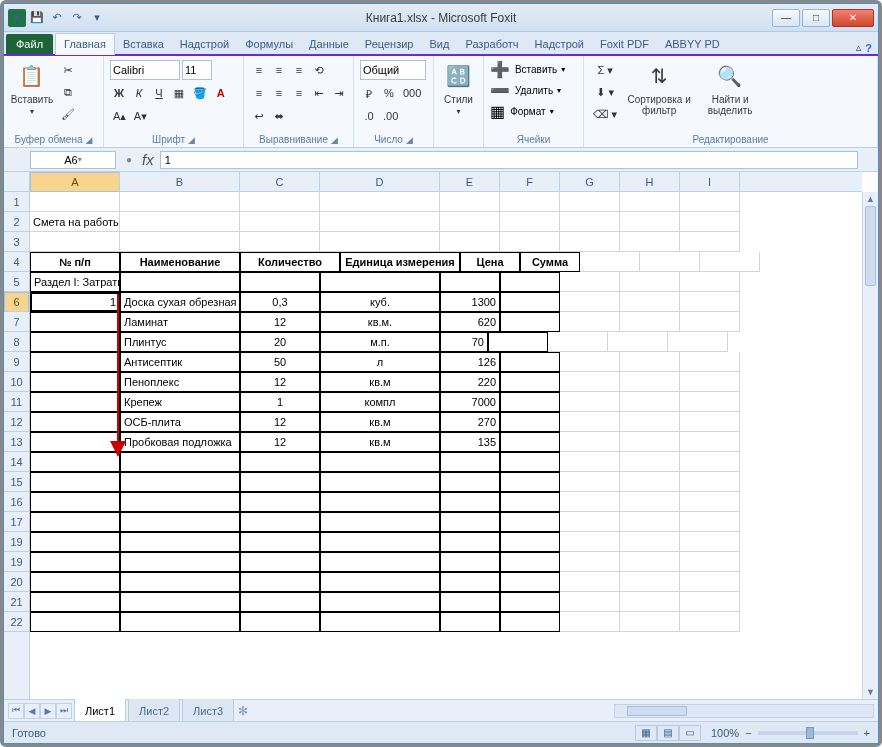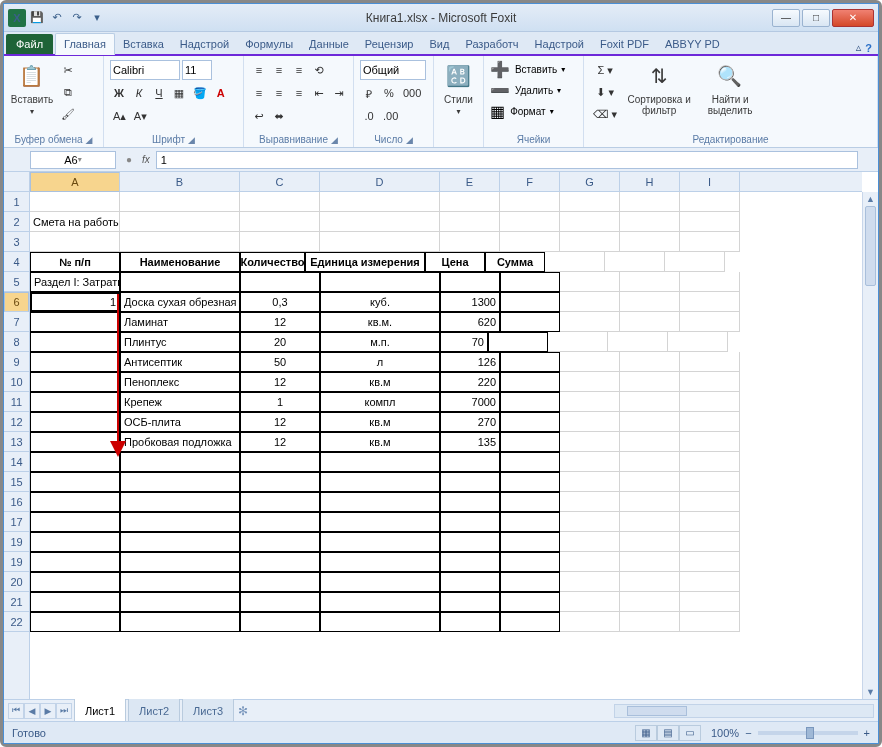--- a/index.html
+++ b/index.html
@@ -31,21 +31,21 @@
 .bigbtn { width: 44px; display: flex; flex-direction: column; align-items: center; font-size: 10px; color: #3a3a3a; gap: 2px; }
 .bigbtn .ico { width: 32px; height: 32px; display:flex; align-items:center; justify-content:center; font-size:20px; }
 .col { display: flex; flex-direction: column; gap: 2px; }
 .row { display: flex; gap: 2px; align-items: center; }
 .smallbtn { min-width: 18px; height: 20px; border: 1px solid transparent; display:inline-flex; align-items:center; justify-content:center; font-size:11px; color:#333; padding:0 2px; }
 .sel { height: 20px; font-size: 11px; border: 1px solid #aac1de; background: #fff; padding: 0 2px; }
 
 .namebox-row { height: 24px; background: #e8eff8; border-bottom: 1px solid #bcd0e8; display: flex; align-items: center; }
 .namebox { width: 86px; margin-left: 26px; background: #fff; border: 1px solid #aac1de; height: 18px; font-size: 11px; padding: 0 4px; display:flex; align-items:center; justify-content:center; }
 .fx-area { display: flex; align-items: center; margin-left: 6px; flex: 1; }
-.fx-lbl { font-style: italic; font-size: 10px; color: #555; padding: 0 6px; }
+.fx-lbl { font-style: italic; font-size: 15px; color: #555; padding: 0 6px; }
 .formula-bar { flex: 1; background: #fff; border: 1px solid #aac1de; height: 18px; font-size: 11px; padding: 0 4px; margin-right: 20px; display:flex; align-items:center; }
 
 .sheet-area { flex: 1; background: #fff; display: flex; overflow: hidden; position: relative; }
 .corner { width: 26px; height: 20px; background: #e8eff8; border-right: 1px solid #bcd0e8; border-bottom: 1px solid #bcd0e8; position: absolute; top: 0; left: 0; }
 .colheads { position: absolute; top: 0; left: 26px; right: 16px; height: 20px; display: flex; background: #e8eff8; border-bottom: 1px solid #bcd0e8; }
 .colhead { border-right: 1px solid #bcd0e8; font-size: 11px; color: #3a5a88; display: flex; align-items: center; justify-content: center; }
 .colhead.sel { background: #f7d58e; color:#6a4a10; }
 .rowheads { position: absolute; top: 20px; left: 0; width: 26px; bottom: 0; background: #e8eff8; border-right: 1px solid #bcd0e8; }
 .rowhead { height: 20px; border-bottom: 1px solid #bcd0e8; font-size: 11px; color: #3a5a88; display: flex; align-items: center; justify-content: center; }
 .rowhead.sel { background: #f7d58e; color:#6a4a10; }
@@ -353,21 +353,21 @@
             <div class="cell " style="width: 120px;"></div>
             <div class="cell " style="width: 60px;"></div>
             <div class="cell " style="width: 60px;"></div>
             <div class="cell " style="width: 60px;"></div>
             <div class="cell " style="width: 60px;"></div>
             <div class="cell " style="width: 60px;"></div>
           </div>
           <div class="gridrow">
             <div class="cell  bt bb bl br hdr" style="width: 90px;">№ п/п</div>
             <div class="cell  bt bb bl br hdr" style="width: 120px;">Наименование</div>
-            <div class="cell  bt bb bl br hdr" style="width: 65px;">Количество</div>
+            <div class="cell  bt bb bl br hdr" style="width: 100px;">Количество</div>
             <div class="cell  bt bb bl br hdr" style="width: 120px;">Единица измерения</div>
             <div class="cell  bt bb bl br hdr" style="width: 60px;">Цена</div>
             <div class="cell  bt bb bl br hdr" style="width: 60px;">Сумма</div>
             <div class="cell " style="width: 60px;"></div>
             <div class="cell " style="width: 60px;"></div>
             <div class="cell " style="width: 60px;"></div>
           </div>
           <div class="gridrow">
             <div class="cell  bt bb bl br" style="width: 90px;">Раздел I: Затраты на материалы</div>
             <div class="cell  bt bb bl br" style="width: 120px;"></div>

